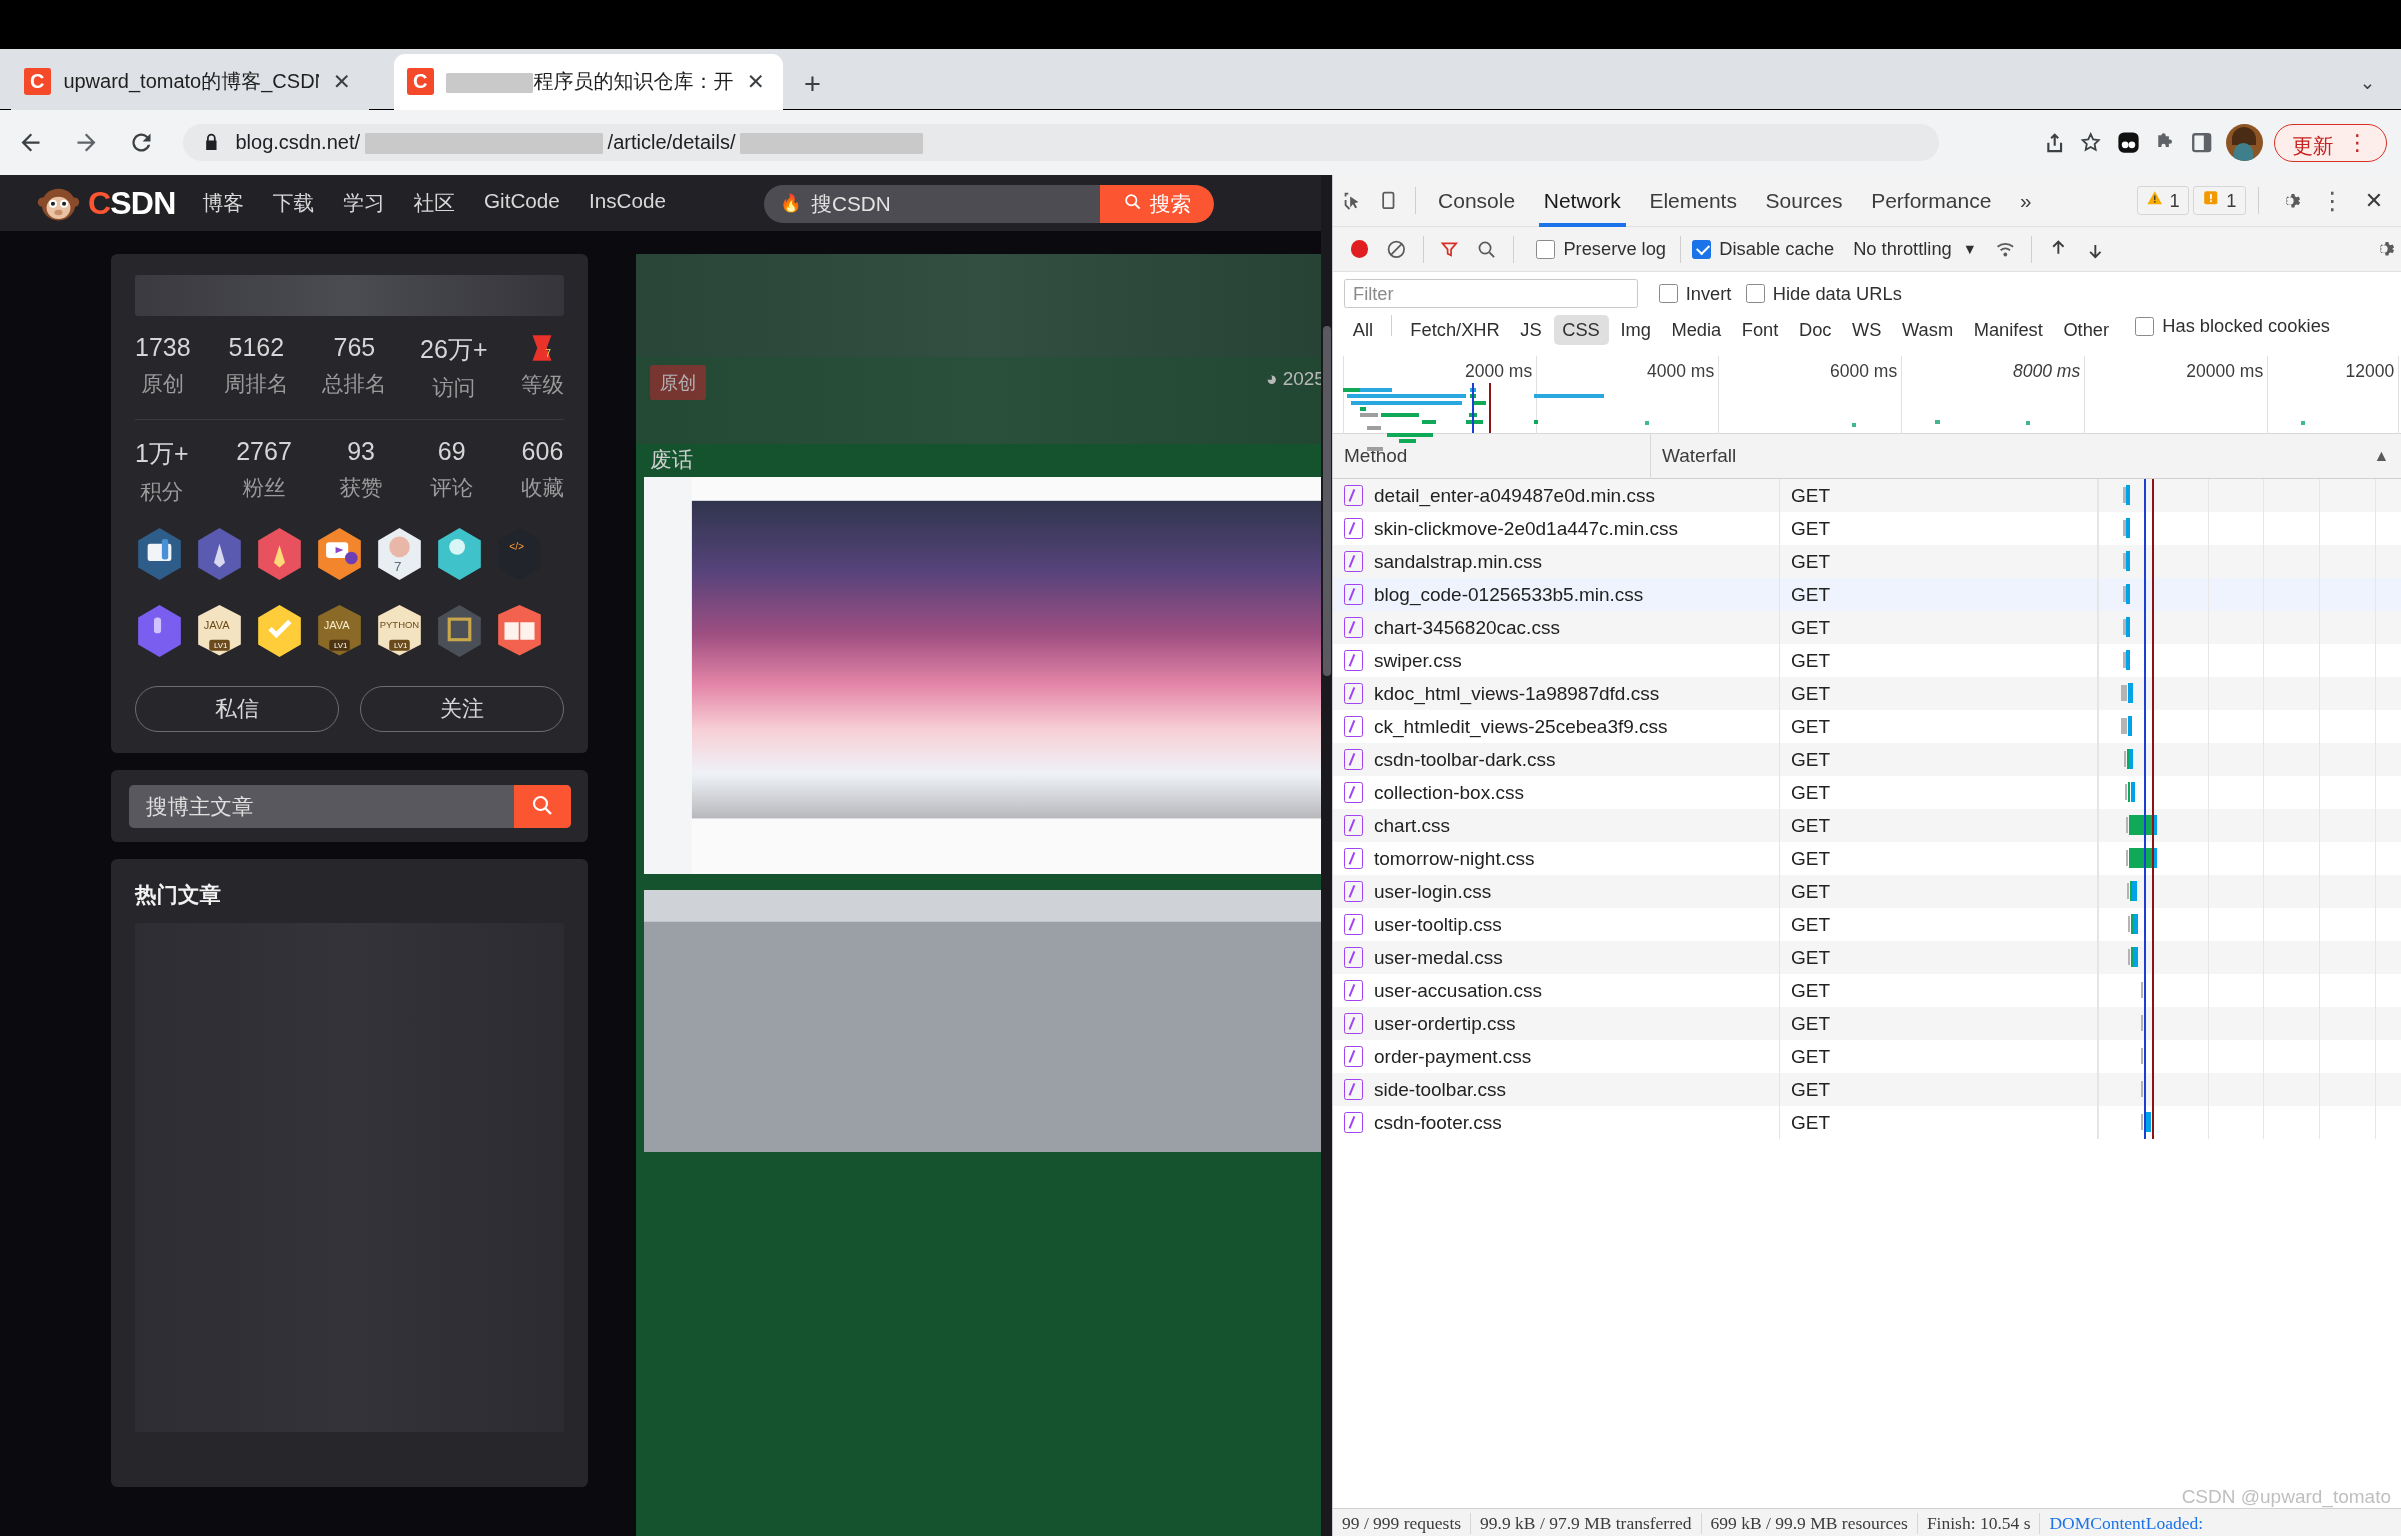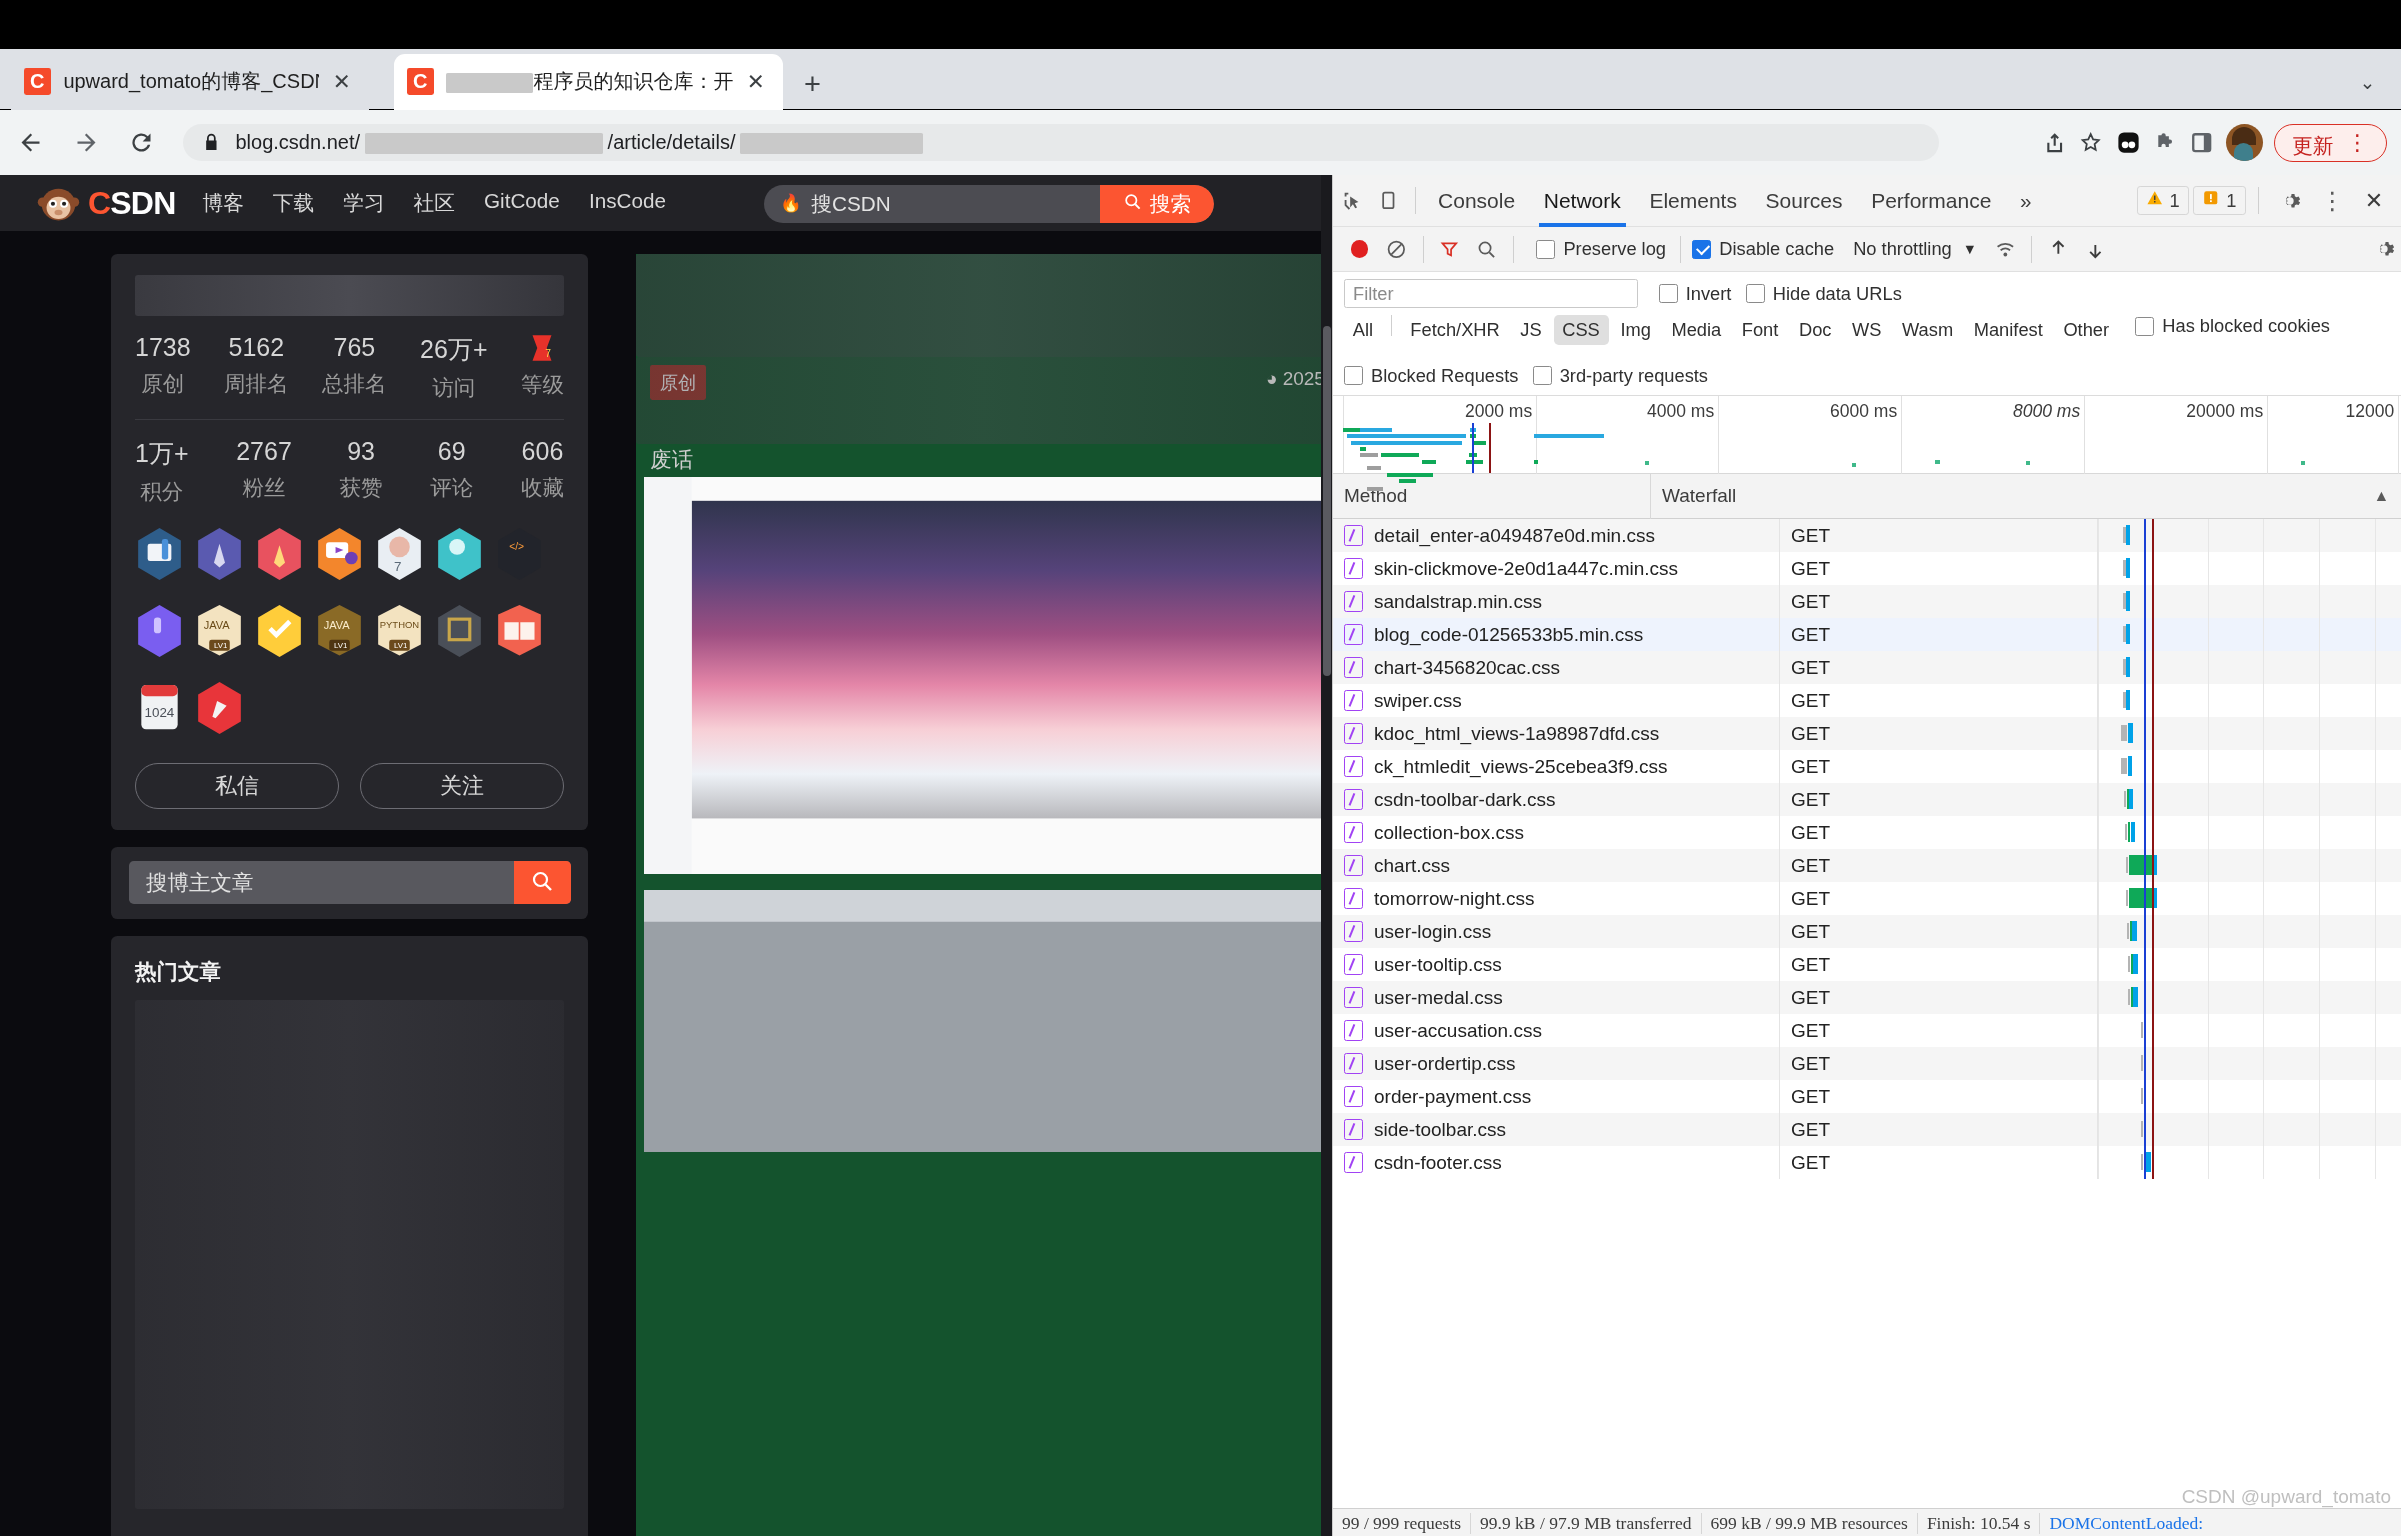--- a/index.html
+++ b/index.html
@@ -426,31 +426,20 @@
           <span class="badge"><svg width="49" height="56" viewBox="0 0 62 70">
                 <path d="M31 2 58 18v34L31 68 4 52V18z" fill="#4a4f58"></path>
                 <rect x="18" y="20" width="26" height="26" fill="none" stroke="#c8a64a" stroke-width="4"></rect>
               </svg></span>
           <span class="badge"><svg width="49" height="56" viewBox="0 0 62 70">
                 <path d="M31 2 58 14v38L31 66 4 52V14z" fill="#f2624f"></path>
                 <path d="M12 24h18v22H12zM32 24h18v22H32z" fill="#fdf2ec"></path>
               </svg></span>
         </div>
 
-        <div class="hexes">
-          <span class="badge"><svg width="49" height="56" viewBox="0 0 62 70">
-                <rect x="8" y="6" width="46" height="56" rx="6" fill="#f0f2f4"></rect>
-                <rect x="8" y="6" width="46" height="14" rx="6" fill="#e23b3b"></rect>
-                <text x="12" y="46" font-size="17" fill="#4a4f58" font-family="Liberation Sans">1024</text>
-              </svg></span>
-          <span class="badge"><svg width="49" height="56" viewBox="0 0 62 70">
-                <path d="M31 2 58 18v34L31 68 4 52V18z" fill="#e8353a"></path>
-                <path d="M22 46l6-20 12 6-14 16z" fill="#f3f3f3"></path>
-              </svg></span>
-        </div>
 
         <div class="btn-row">
           <div class="ghost-btn">私信</div>
           <div class="ghost-btn">关注</div>
         </div>
       </div>
 
       <div class="sb-search">
         <div class="sb-search-inner">
           <span class="ph">搜博主文章</span>
@@ -652,30 +641,20 @@
       <span class="type-chip">WS</span>
       <span class="type-chip">Wasm</span>
       <span class="type-chip">Manifest</span>
       <span class="type-chip">Other</span>
       <span class="chkwrap">
         <span class="cb"></span>
         <span class="lbl">Has blocked cookies</span>
       </span>
     </div>
 
-    <div class="dt-blockbar">
-      <span class="chkwrap" style="margin-left:0;">
-        <span class="cb"></span>
-        <span class="lbl">Blocked Requests</span>
-      </span>
-      <span class="chkwrap">
-        <span class="cb"></span>
-        <span class="lbl">3rd-party requests</span>
-      </span>
-    </div>
 
     <div class="overview">
       <div class="ov-ticks">
         <div class="ov-tick" style="left:9.5px;"></div>
         <div class="ov-tick" style="left:203px;">
             <span>2000 ms</span>
           </div>
         <div class="ov-tick" style="left:385px;">
             <span>4000 ms</span>
           </div>

